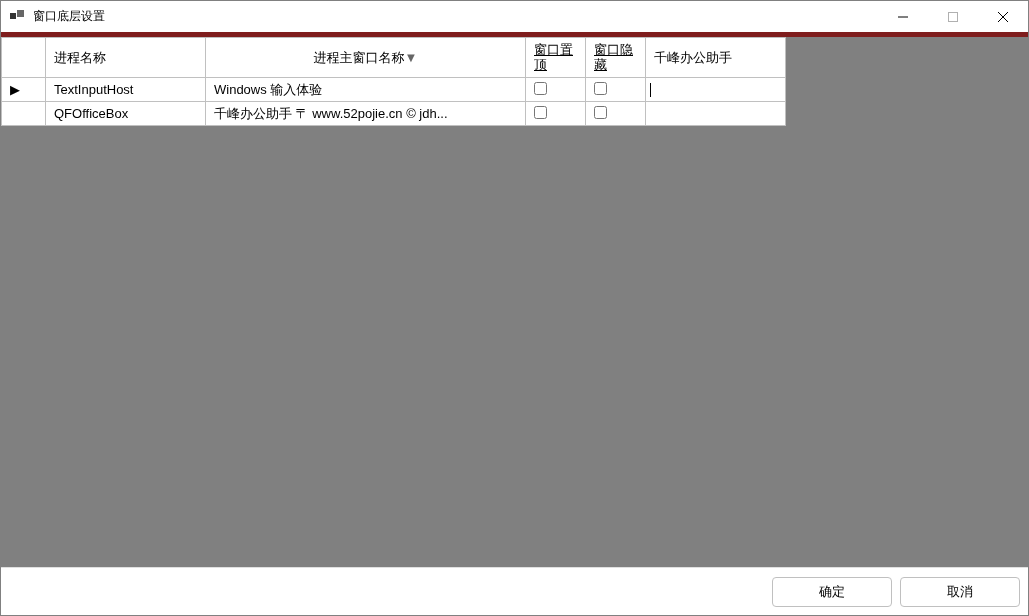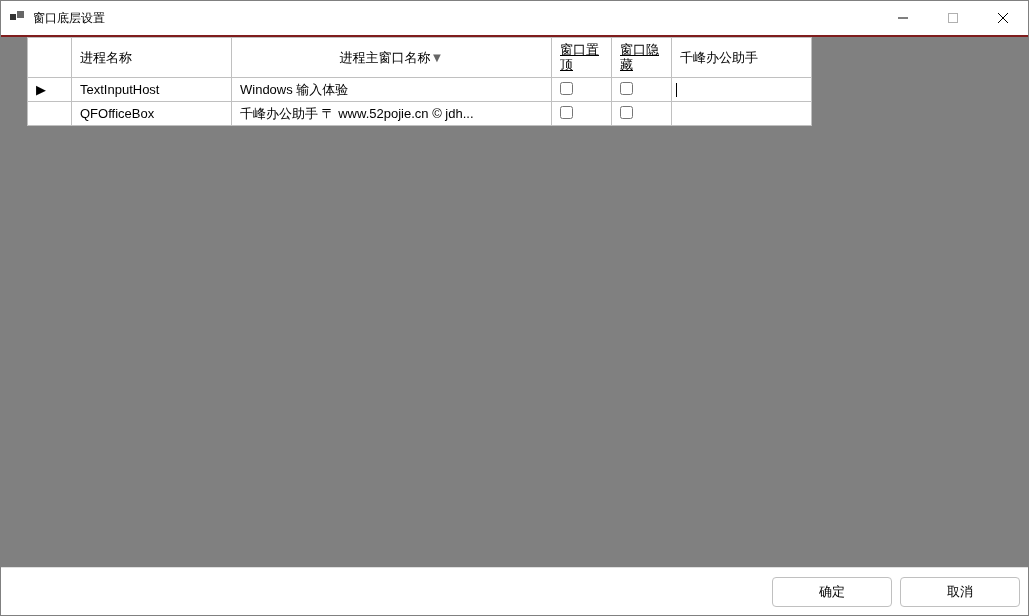--- a/index.html
+++ b/index.html
@@ -13,21 +13,21 @@
       border: 1px solid #808080;
       display: flex;
       flex-direction: column;
     }
     .titlebar {
       height: 36px;
       background: #ffffff;
       display: flex;
       align-items: center;
       padding-left: 8px;
-      border-bottom: 2px solid #7f1d1d;
+      border-bottom: 5px solid #7f1d1d;
       flex-shrink: 0;
     }
     .titlebar-icon {
       width: 16px;
       height: 16px;
       margin-right: 8px;
       display: flex;
       align-items: center;
       justify-content: center;
     }
@@ -50,21 +50,20 @@
     }
     .titlebar-btn.max { color: #b0b0b0; }
     .content-area {
       flex: 1;
       background: #808080;
       overflow: hidden;
     }
     .grid {
       background: #ffffff;
       border-collapse: collapse;
-      margin-left: 26px;
     }
     .grid th, .grid td {
       border: 1px solid #c0c0c0;
       background: #ffffff;
       text-align: left;
       vertical-align: middle;
     }
     .grid th {
       font-weight: normal;
       font-size: 13px;

